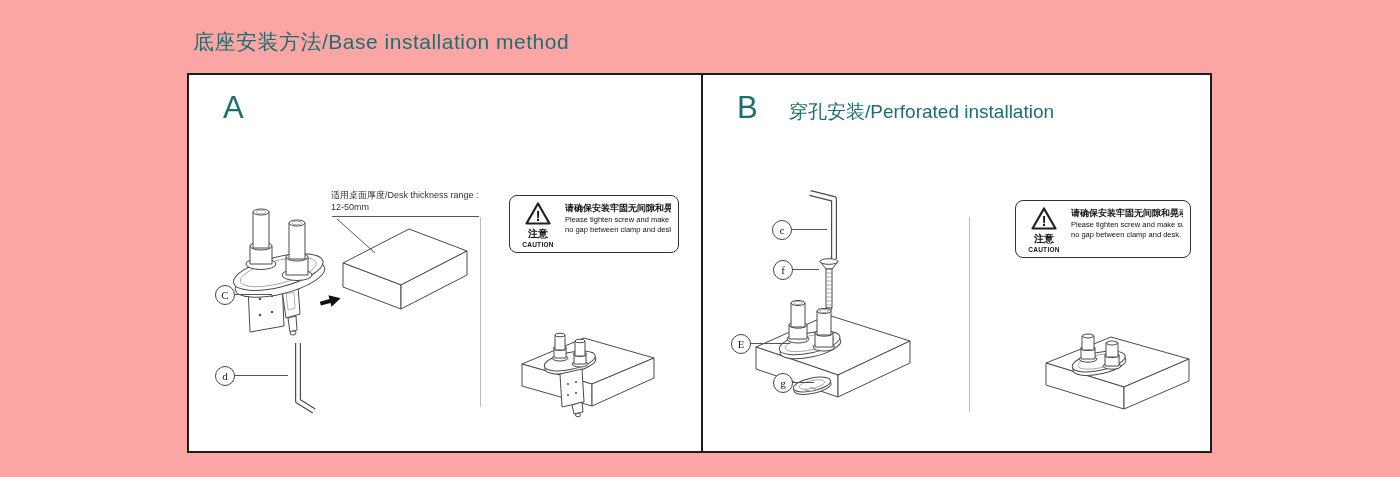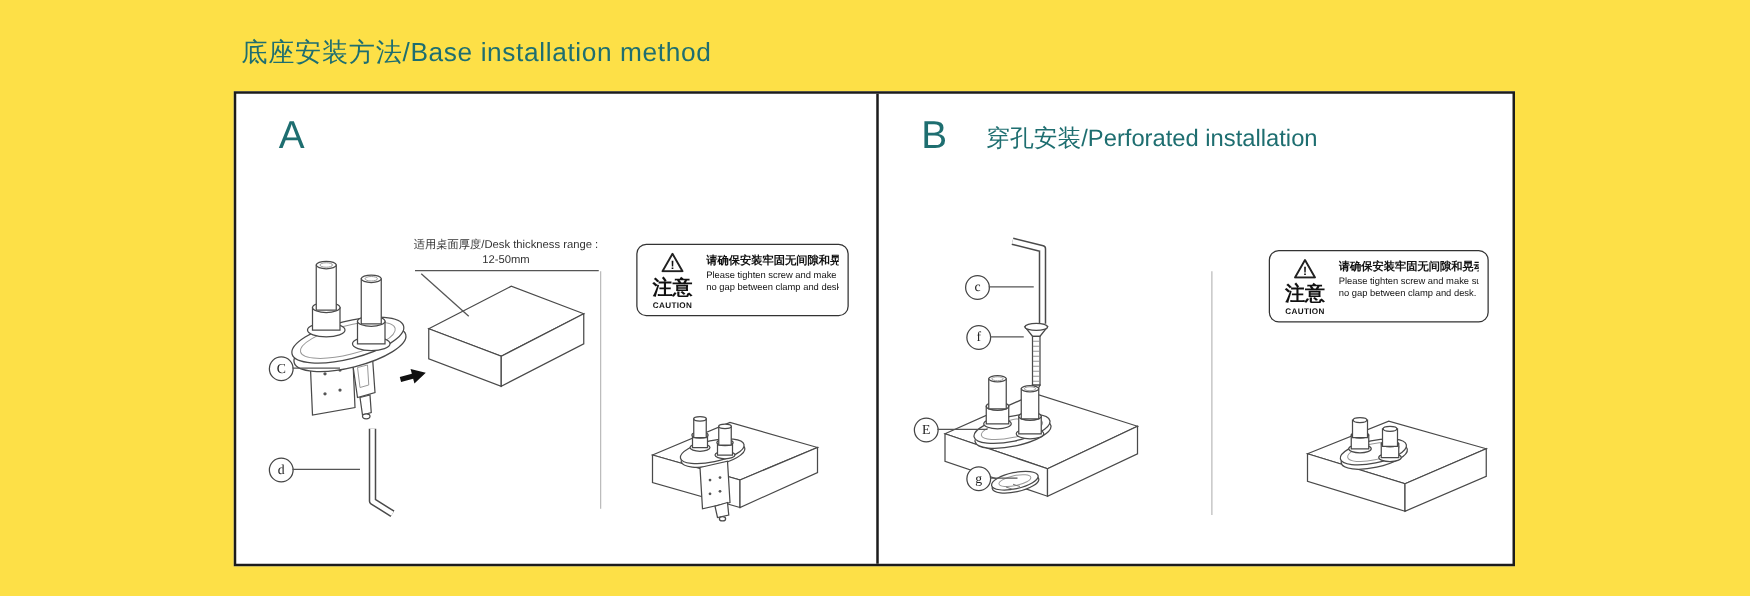--- a/index.html
+++ b/index.html
@@ -1,34 +1,34 @@
 <!DOCTYPE html>
 <html><head>
 <meta charset="utf-8">
 <style>
   html,body{margin:0;padding:0;background:#fff;}
   body{font-family:"Liberation Sans","DejaVu Sans",sans-serif;color:#222;}
-  .page{position:relative;width:1400px;height:477px;background:#fde047;overflow:hidden;}
+  .page{position:relative;width:1400px;height:477px;background:#fca5a5;overflow:hidden;}
   .abs{position:absolute;}
   .page-title{font-size:21px;font-weight:500;color:#1E6E70;letter-spacing:.5px;white-space:nowrap;}
   .frame{left:187px;top:73px;width:1021px;height:376px;border:2px solid #1c1c1c;background:#fff;}
   .divider{left:512px;top:0;width:2px;height:100%;background:#1c1c1c;}
   .subdiv{width:1px;background:#bcbcbc;}
   .sec-letter{font-size:31px;color:#1E6E70;font-weight:400;line-height:1;}
   .sec-title{font-size:19px;color:#1E6E70;font-weight:400;line-height:1.1;white-space:nowrap;}
-  .note{font-size:9px;color:#333;line-height:12px;white-space:nowrap;text-align:center;}
+  .note{font-size:9px;color:#333;line-height:12px;white-space:nowrap;}
   .underline{border-top:1px solid #555;height:0;}
   .leader{border-top:1px solid #555;height:0;}
   .callout{width:18px;height:18px;border:1px solid #444;border-radius:50%;background:#fff;
            display:flex;align-items:center;justify-content:center;
            font-family:"Liberation Serif","DejaVu Serif",serif;font-size:11px;color:#222;line-height:1;}
   .caution{border:1.5px solid #333;border-radius:8px;background:#fff;display:flex;
            padding:6px 7px 4px 8px;box-sizing:border-box;gap:7px;}
   .caution-left{display:flex;flex-direction:column;align-items:center;width:40px;flex:none;}
-  .zhu{font-size:16px;font-weight:bold;color:#111;margin-top:2px;white-space:nowrap;}
+  .zhu{font-size:10px;font-weight:bold;color:#111;margin-top:2px;white-space:nowrap;}
   .cau{font-size:6.5px;font-weight:bold;color:#111;letter-spacing:.3px;white-space:nowrap;}
   .caution-right{display:flex;flex-direction:column;justify-content:flex-start;overflow:hidden;}
   .czh{font-size:9px;font-weight:bold;color:#111;line-height:13px;white-space:nowrap;}
   .cen{font-size:7.5px;color:#111;line-height:10px;white-space:nowrap;}
   svg{display:block;}
   .ln{fill:#fff;stroke:#4a4a4a;stroke-width:1;}
   .ln2{fill:none;stroke:#999;stroke-width:.8;}
   .dot{fill:#555;stroke:none;}
 </style>
 </head>

